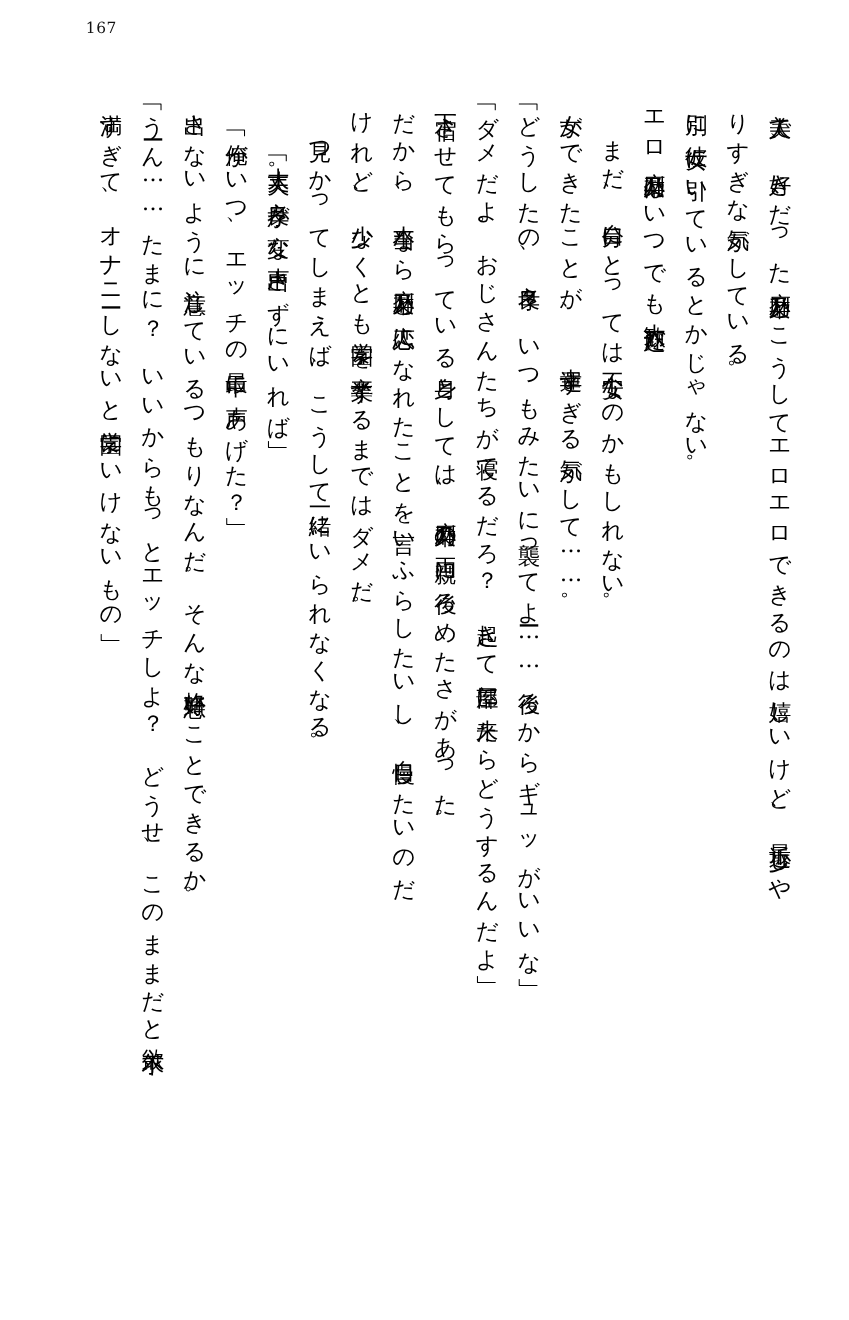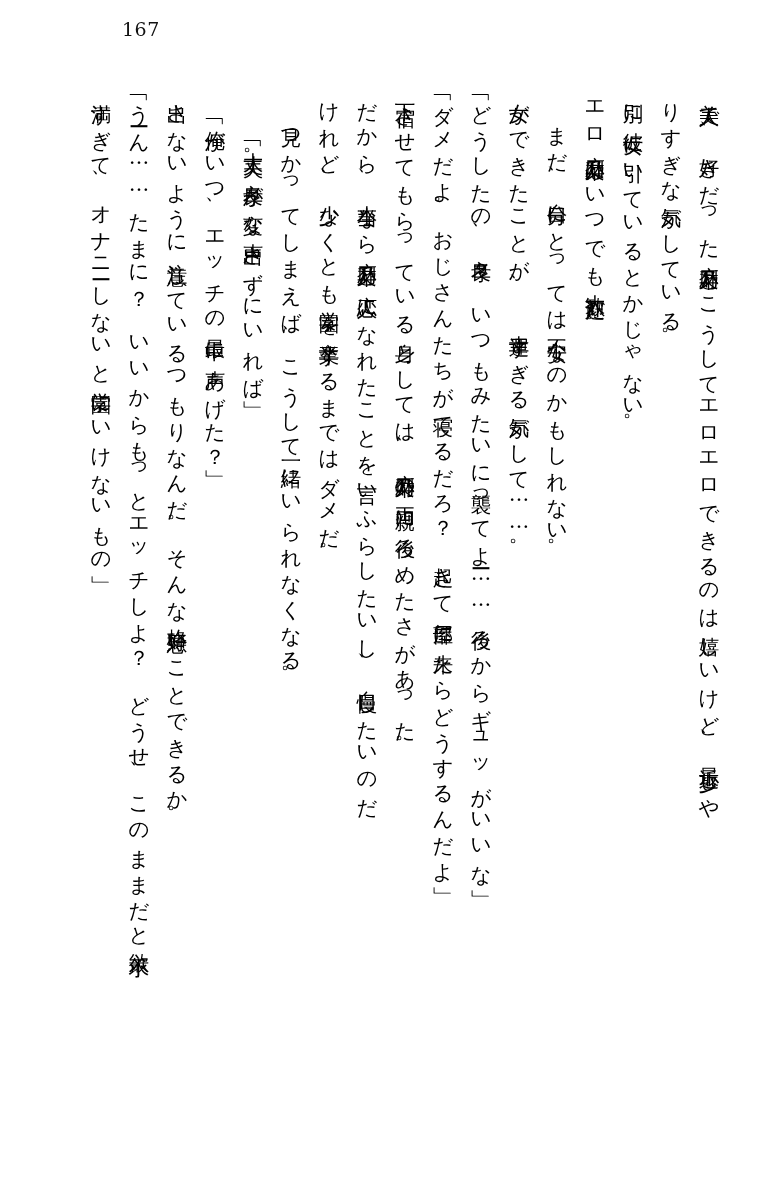--- a/index.html
+++ b/index.html
@@ -18,25 +18,24 @@
     position: relative;
     width: 772px;
     height: 1200px;
     background: #ffffff;
     box-sizing: border-box;
   }
   #page-number {
     position: absolute;
     top: 18px;
     left: 78px;
-    font-size: 19px;
+    font-size: 14px;
     letter-spacing: 0.5px;
     font-family: "DejaVu Serif", "Liberation Serif", serif;
     color: #111111;
-    margin-left: 44px;
   }
   #text-body {
     position: absolute;
     top: 88px;
     right: 44px;
     left: 44px;
     bottom: 40px;
     display: flex;
     flex-direction: row-reverse;
     align-items: flex-start;

